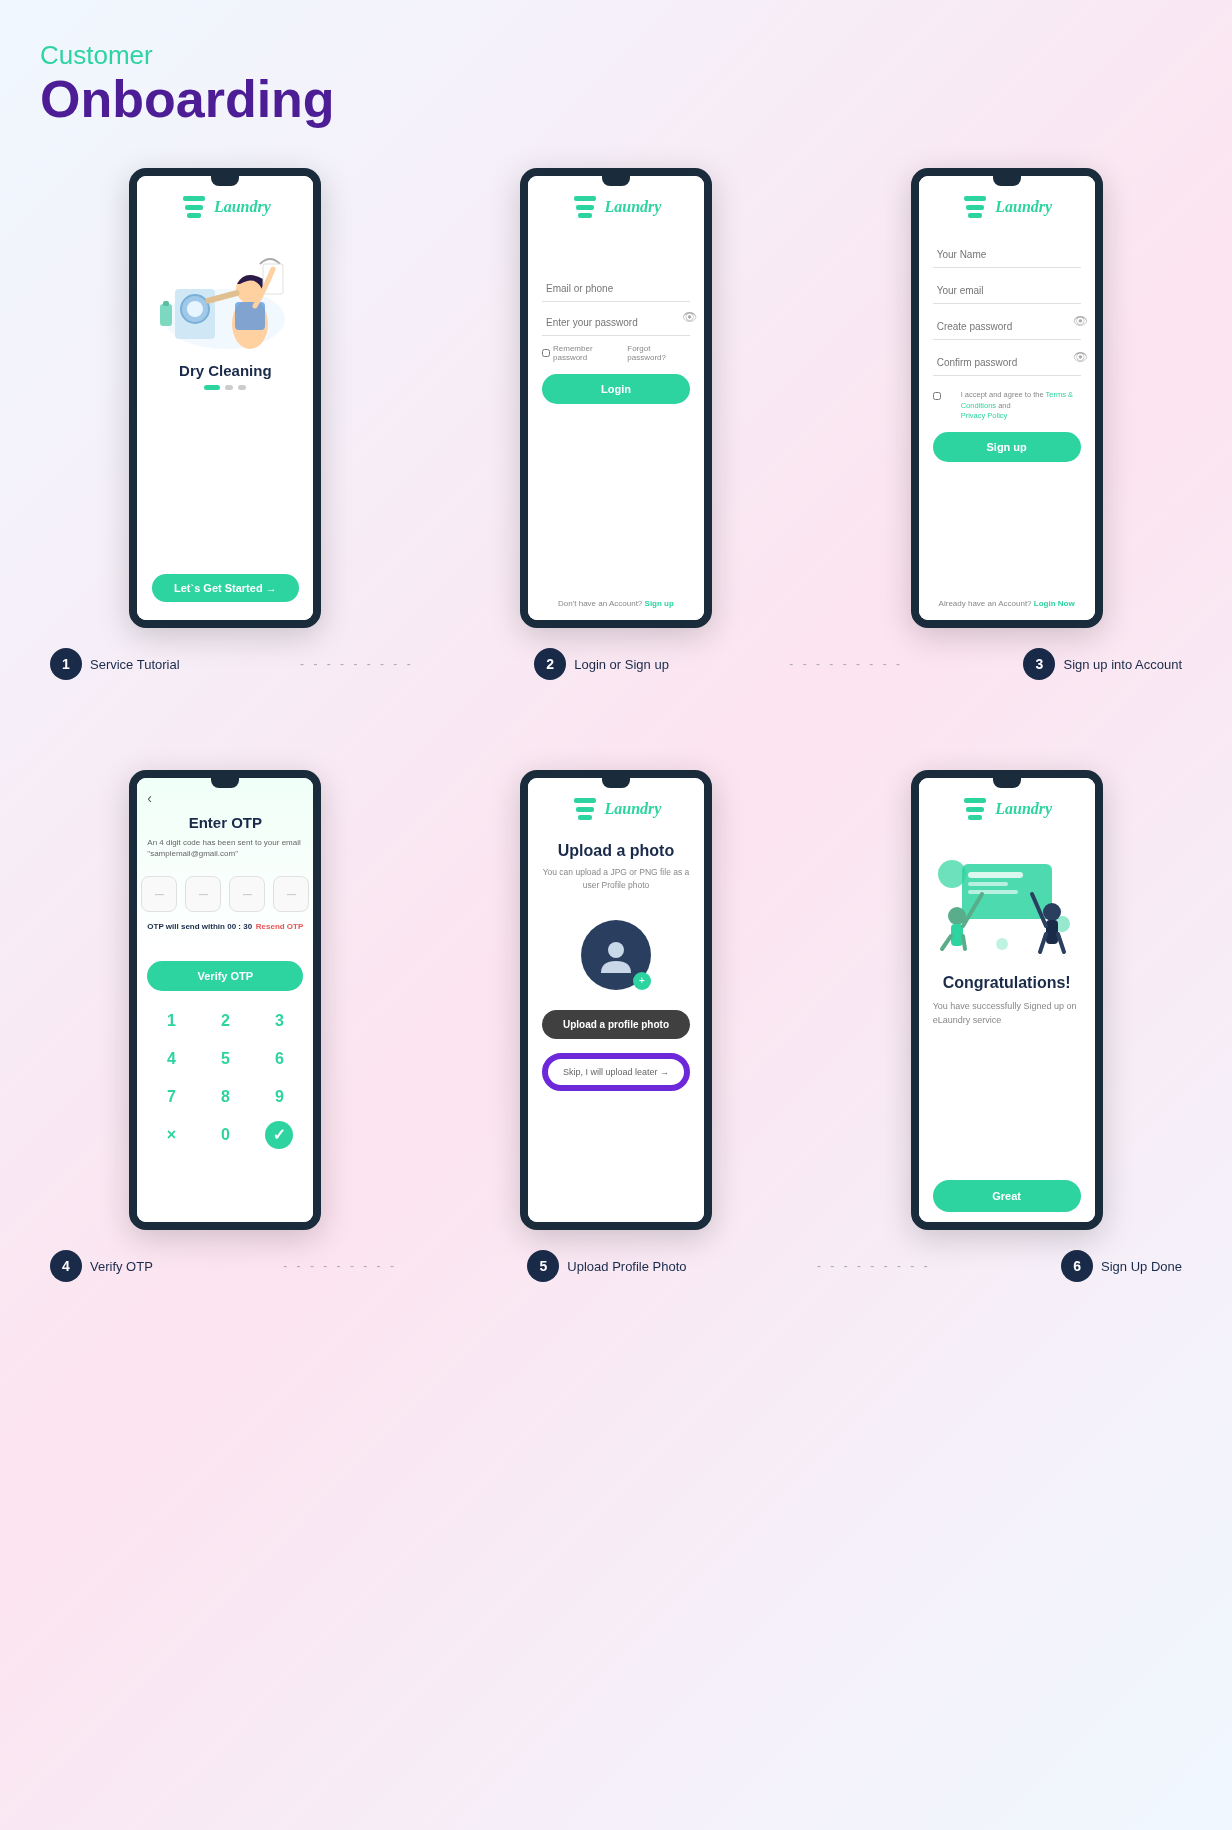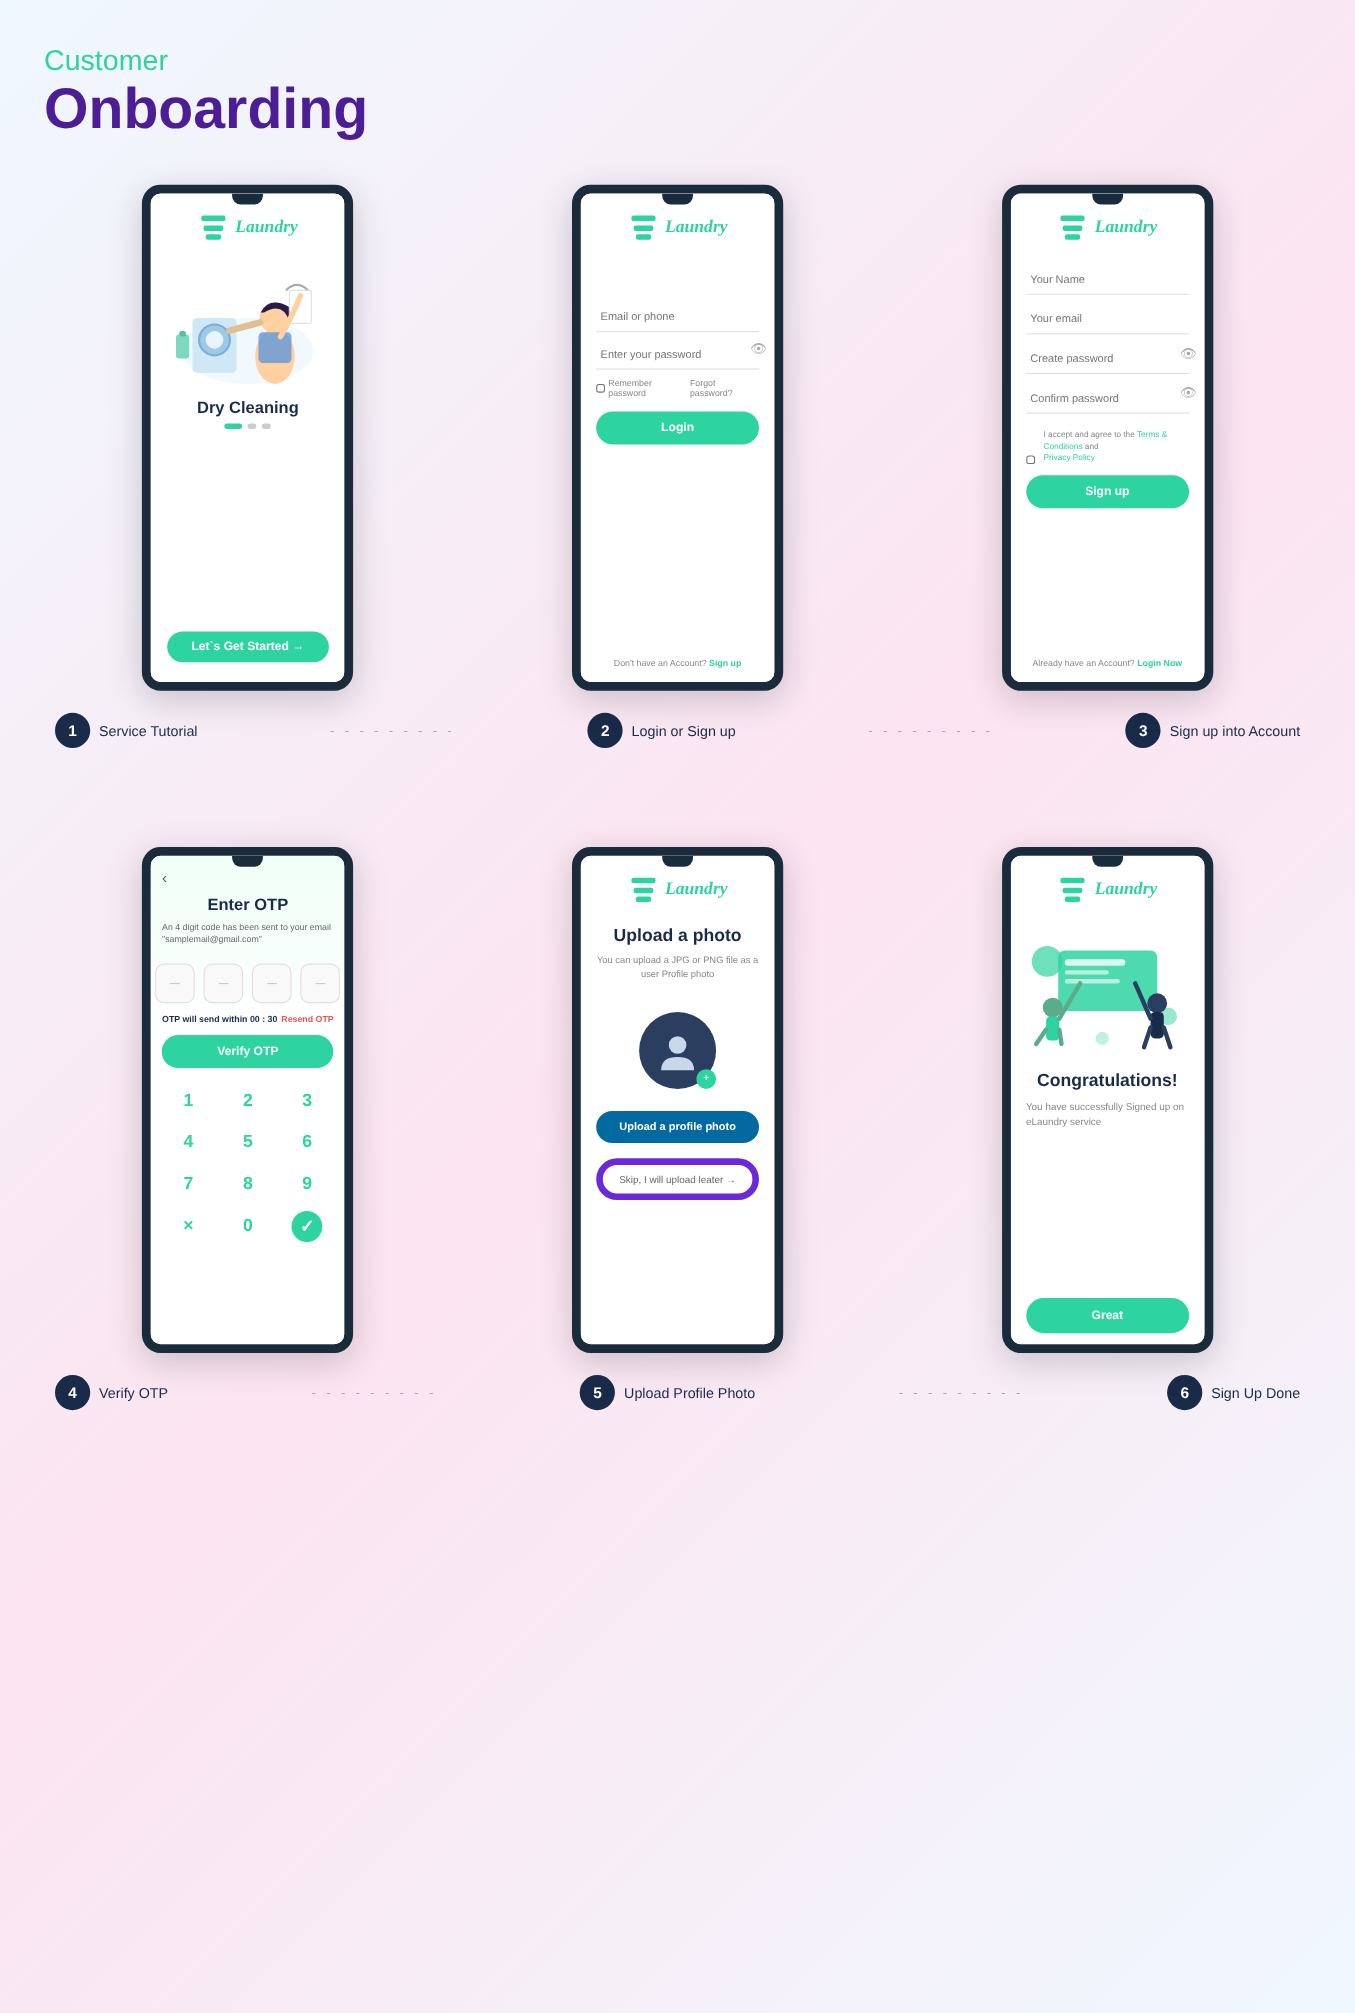--- a/index.html
+++ b/index.html
@@ -226,22 +226,22 @@
       padding: 14px 14px 10px 14px;
       display: flex;
       flex-direction: column;
       align-items: center;
       background: #fff;
       gap: 2px;
     }
 
     .terms-row {
       display: flex;
-      align-items: flex-end;
-      gap: 8px;
+      align-items: flex-start;
+      gap: 20px;
       width: 100%;
       margin: 4px 0 8px 0;
     }
     .terms-text {
       font-size: 7.5px;
       color: #888;
       line-height: 1.4;
     }
     .terms-text a {
       color: #2dd4a0;
@@ -339,21 +339,21 @@
       justify-content: center;
       font-size: 16px;
       color: #ccc;
     }
 
     .otp-timer-row {
       display: flex;
       justify-content: space-between;
       align-items: center;
       width: 100%;
-      margin-bottom: 10px;
+      margin-bottom: 30px;
     }
     .otp-timer {
       font-size: 8px;
       color: #666;
     }
     .otp-timer span {
       color: #1a2b4a;
       font-weight: 600;
     }
     .resend-link {
@@ -441,21 +441,21 @@
       bottom: 0;
       right: 0;
       display: flex;
       align-items: center;
       justify-content: center;
       font-size: 10px;
       color: #fff;
     }
 
     .btn-upload {
-      background: #0369a1;
+      background: #404040;
       color: #fff;
       border: none;
       border-radius: 20px;
       padding: 9px 0;
       width: 100%;
       font-size: 10px;
       font-weight: 600;
       cursor: pointer;
       margin-bottom: 14px;
     }

